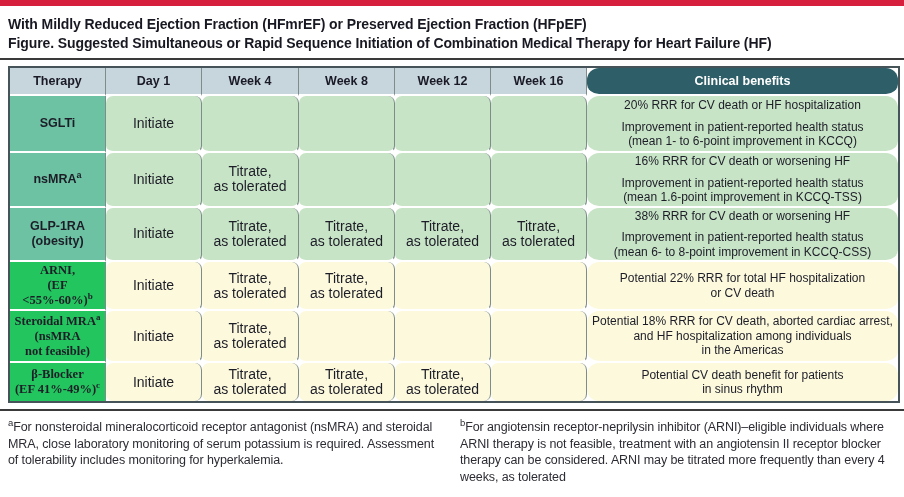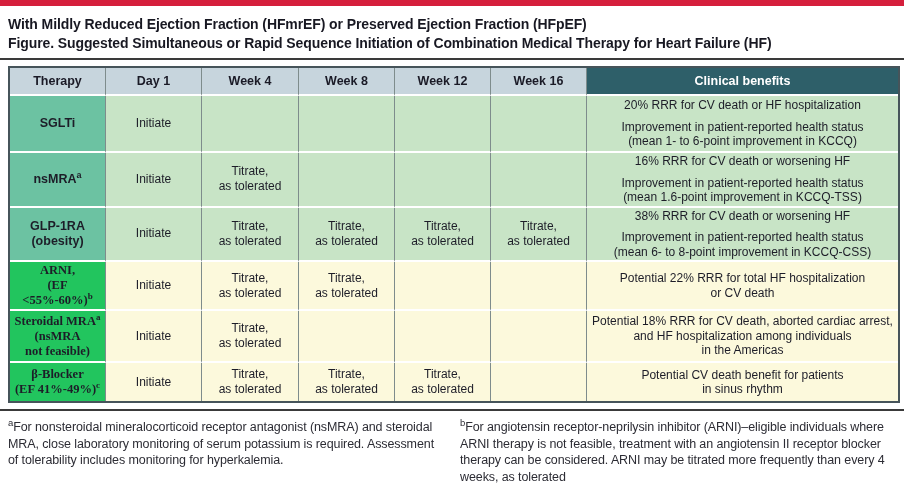--- a/index.html
+++ b/index.html
@@ -3,30 +3,30 @@
 <meta charset="utf-8">
 <style>
   html,body{margin:0;padding:0;background:#ffffff;}
   body{width:904px;height:497px;font-family:"Liberation Sans",sans-serif;color:#1d1d28;-webkit-font-smoothing:antialiased;}
   .page{position:relative;width:904px;height:497px;overflow:hidden;background:#fff;}
   .accent-bar{height:6px;width:100%;background:#d51f3c;}
   .fig-title{margin:9px 8px 0 8px;font-weight:bold;font-size:14px;line-height:19px;color:#181822;letter-spacing:-0.1px;}
   .title-rule{margin-top:5px;height:2px;background:#3a3a3a;}
   table.tx{border-collapse:separate;border-spacing:0;table-layout:fixed;width:888px;margin:6px 0 0 8px;border:2px solid #46545a;}
   .tx th,.tx td{padding:1px 4px;text-align:center;vertical-align:middle;border-right:1px solid #7e8c8c;border-bottom:2px solid #ffffff;overflow:hidden;}
-  .tx th:last-child,.tx td:last-child{border-right:none;}
+  .tx th:last-child,.tx td:last-child{border-right:none;border-radius:12px;}
   .tx tr.last td{border-bottom:none;}
   .tx thead th{background:#c7d5dd;font-size:12.5px;font-weight:bold;height:24px;color:#1a1a26;margin-top:18px;}
   .tx thead th.benefits-h{background:#2e5f69;color:#ffffff;}
   tr.green td.sched,tr.green td.benefits{background:#c8e4c6;}
   tr.green td.therapy{background:#6cc2a2;}
   tr.yellow td.sched,tr.yellow td.benefits{background:#fcf9dc;}
   tr.yellow td.therapy{background:#22c55e;font-family:Liberation Serif, serif;}
   td.therapy{font-weight:bold;font-size:12.5px;line-height:15px;margin-left:8px;}
-  td.sched{font-size:12px;line-height:15px;white-space:pre-line;}
+  td.sched{font-size:14px;line-height:15px;white-space:pre-line;border-radius:7px;}
   td.benefits{font-size:12px;line-height:14.5px;}
   .t-qual{white-space:pre-line;}
   .b-para{white-space:pre-line;}
   .b-para + .b-para{margin-top:7px;}
   sup{font-size:9px;line-height:0;}
   tr.r0 td{height:53px;} tr.r1 td{height:47px;} tr.r2 td{height:45px;}
   tr.r3 td{height:37px;} tr.r4 td{height:48px;} tr.r5 td{height:36px;}
   .foot-rule{margin-top:6px;height:2px;background:#3a3a3a;width:904px;}
   .footnotes{display:flex;gap:18px;margin:8px 8px 0 8px;font-size:12.5px;line-height:1.32;color:#2c2c34;letter-spacing:-0.1px;}
   .fcol{flex:0 0 434px;}

